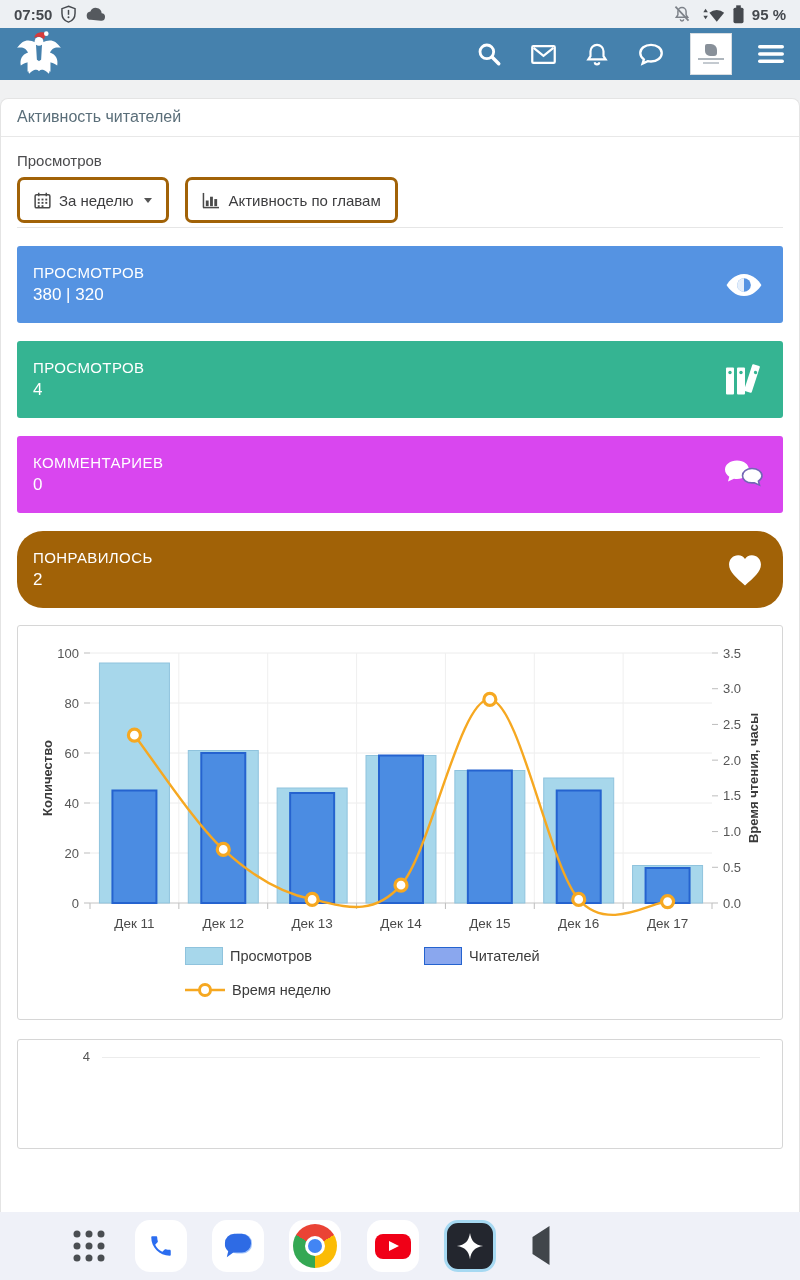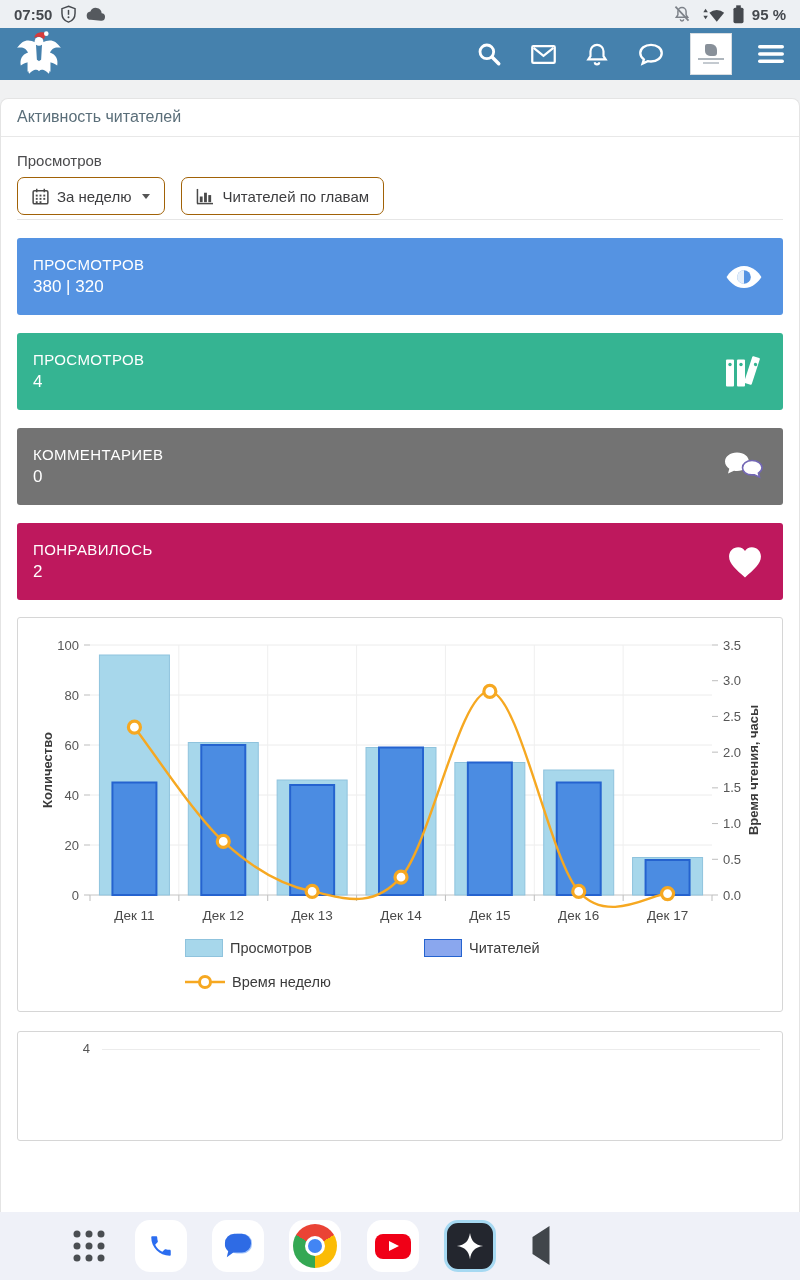--- a/index.html
+++ b/index.html
@@ -46,21 +46,21 @@
     display:flex;align-items:center;padding:0 34px 0 12px;font-size:15px;color:#3f3f41;
     background:#fff;cursor:pointer;box-sizing:border-box;
   }
   .select .caret{
     position:absolute;right:14px;top:17px;width:0;height:0;
     border-left:5px solid transparent;border-right:5px solid transparent;border-top:6px solid #8a8a8a;
   }
   .book-glyph{margin-right:7px;display:flex;align-items:center;}
   .btn-row{display:flex;gap:16px;margin:8px 16px 0;}
   .btn{
-    height:38px;border:1px solid #a16207;border-radius:7px;background:#fff;
+    height:46px;border:3px solid #a16207;border-radius:7px;background:#fff;
     display:flex;align-items:center;gap:8px;padding:0 14px;font-size:15px;color:#3d3d3f;cursor:pointer;
   }
   .btn .small-caret{
     width:0;height:0;border-left:4.5px solid transparent;border-right:4.5px solid transparent;
     border-top:5.5px solid #555;margin-left:3px;
   }
   .divider2{height:1px;background:#e6e6e6;margin:4px 16px 0;}
   
   .stat-card{
     margin:18px 16px 0;height:77px;border-radius:3px;color:#fff;position:relative;
@@ -248,21 +248,21 @@
     <button class="btn">
       <span style="display:flex;">
         <svg width="18" height="17" viewBox="0 0 19 18">
             <line x1="1.5" y1="1" x2="1.5" y2="16.5" stroke="#4a4a4a" stroke-width="1.6"></line>
             <line x1="1" y1="16.5" x2="18" y2="16.5" stroke="#4a4a4a" stroke-width="1.6"></line>
             <rect x="4" y="9" width="3" height="6" fill="#4a4a4a"></rect>
             <rect x="8.5" y="5" width="3" height="10" fill="#4a4a4a"></rect>
             <rect x="13" y="7.5" width="3" height="7.5" fill="#4a4a4a"></rect>
           </svg>
       </span>
-      <span>Читателей по главам</span>
+      <span>Активность по главам</span>
     </button>
   </div>
   <div class="divider2"></div>
 
   <div class="stat-card" style="background: rgb(85, 147, 226);">
     <div class="stat-label">ПРОСМОТРОВ</div>
     <div class="stat-value">380 | 320</div>
     <span class="stat-icon">
       <svg width="38" height="27" viewBox="0 0 36 24">
           <path d="M18 1.5 C9.5 1.5 3.8 8 1.5 12 3.8 16 9.5 22.5 18 22.5 S32.2 16 34.5 12 C32.2 8 26.5 1.5 18 1.5 Z" fill="#fff"></path>
@@ -282,31 +282,31 @@
             <rect x="25" y="1" width="8" height="28" rx="1" transform="rotate(18 29 15)"></rect>
           </g>
           <g fill="#35b492">
             <circle cx="7" cy="9" r="1.7"></circle>
             <circle cx="18" cy="9" r="1.7"></circle>
             <circle cx="30.5" cy="8.2" r="1.7" transform="rotate(18 29 15)"></circle>
           </g>
         </svg>
     </span>
   </div>
-  <div class="stat-card" style="background: #737373;">
+  <div class="stat-card" style="background: #d946ef;">
     <div class="stat-label">КОММЕНТАРИЕВ</div>
     <div class="stat-value">0</div>
     <span class="stat-icon">
       <svg width="40" height="31" viewBox="0 0 40 31">
           <path d="M14 1 C7 1 2 5 2 10 c0 3 1.7 5.5 4.3 7.2 L5 22 l6-2.8 c1 .2 2 .3 3 .3 7 0 12-4 12-9.2 S21 1 14 1 z" fill="#fff"></path>
           <path d="M29 9 c-5.5 0-9.5 3.2-9.5 7.2 0 4 4 7.2 9.5 7.2 .8 0 1.6-.1 2.4-.2 l5.1 2.4 -1.1-4 c2-1.3 3.6-3.3 3.6-5.4 0-4-4.5-7.2-10-7.2 z" fill="#fff" stroke="#7367b5" stroke-width="1.6"></path>
         </svg>
     </span>
   </div>
-  <div class="stat-card" style="background: #be185d;">
+  <div class="stat-card" style="background: #a16207; border-radius: 26px;">
     <div class="stat-label">ПОНРАВИЛОСЬ</div>
     <div class="stat-value">2</div>
     <span class="stat-icon">
       <svg width="36" height="33" viewBox="0 0 32 30">
           <path d="M16 29 C8 22 1.5 16.5 1.5 10 1.5 5.3 5 1.5 9.8 1.5 c2.7 0 5.1 1.4 6.2 3.5 C17.1 2.9 19.5 1.5 22.2 1.5 27 1.5 30.5 5.3 30.5 10 c0 6.5-6.5 12-14.5 19 z" fill="#fff"></path>
         </svg>
     </span>
   </div>
 
   <div class="chart-card">

